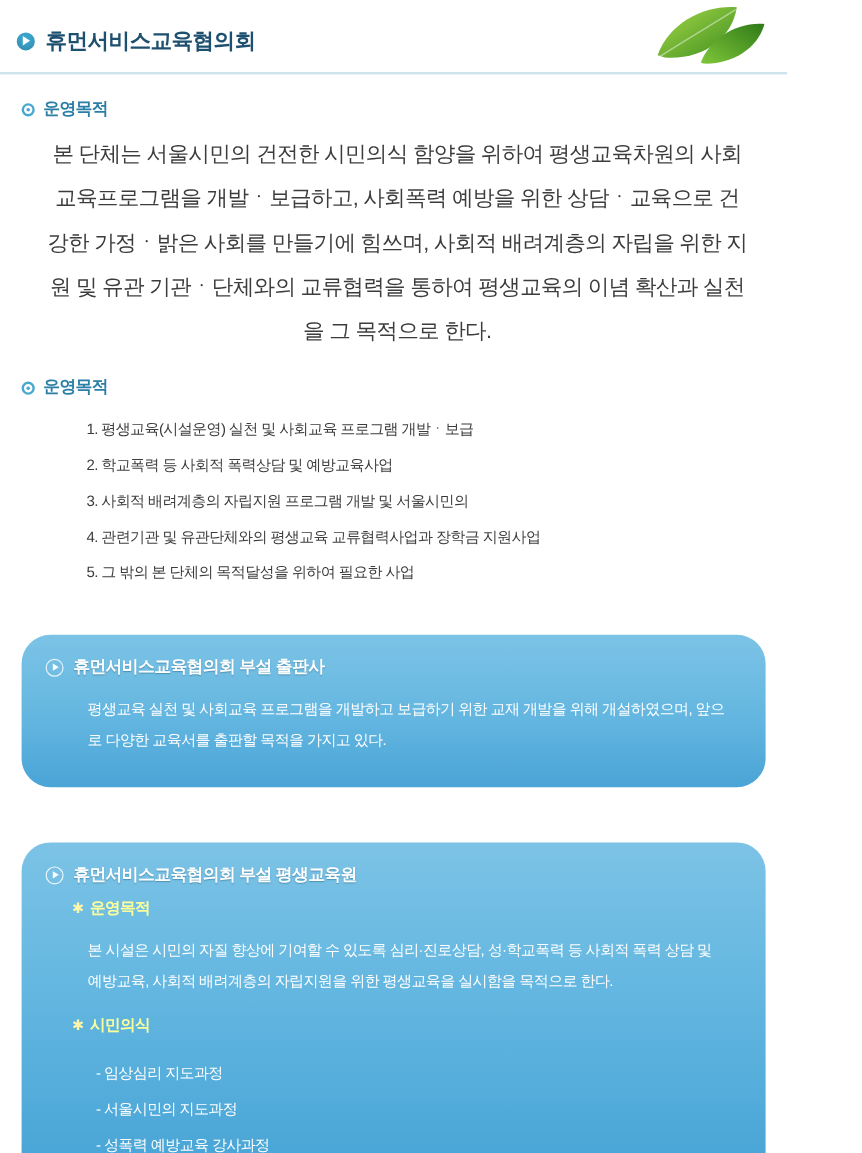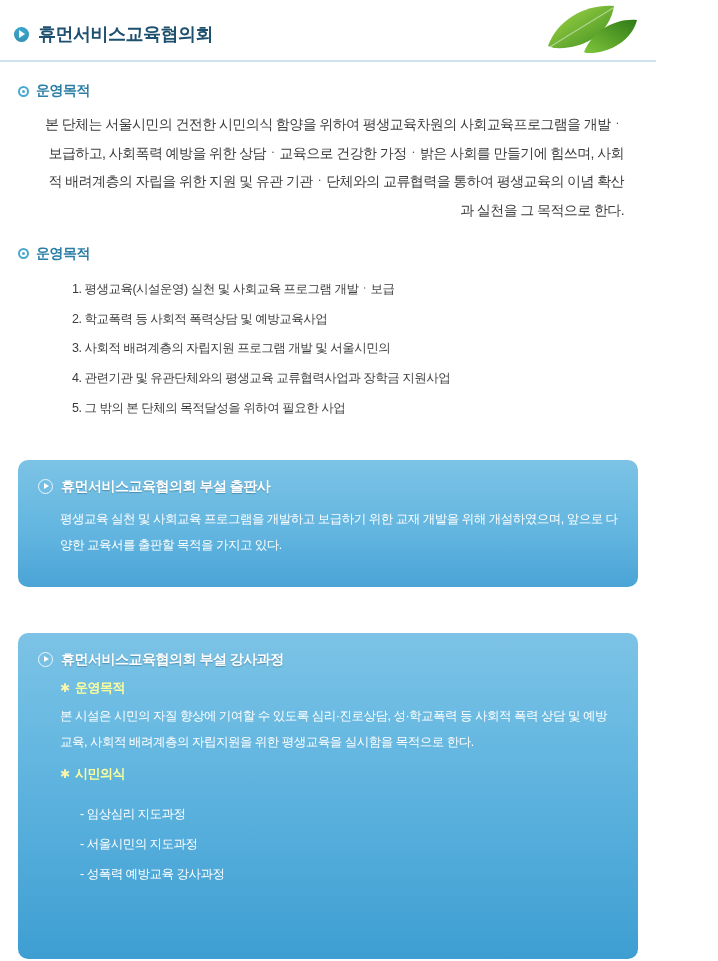--- a/index.html
+++ b/index.html
@@ -96,27 +96,27 @@
     background: #4aa8cf;
     border-radius: 50%;
   }
   .sec-title {
     font-size: 14px;
     font-weight: bold;
     color: #2b7ea5;
     letter-spacing: -0.5px;
   }
   .para {
-    font-size: 14px;
+    font-size: 18px;
     line-height: 2.05;
     color: #3c3c3c;
     letter-spacing: -0.6px;
     padding: 0 14px 0 20px;
     margin: 0;
-    text-align: right;
+    text-align: center;
   }
   ol.num-list {
     margin: 12px;
     padding: 0 0 0 42px;
     list-style: none;
     counter-reset: li;
   }
   ol.num-list li {
     counter-increment: li;
     font-size: 12.5px;
@@ -124,21 +124,21 @@
     color: #3c3c3c;
     letter-spacing: -0.5px;
   }
   ol.num-list li::before {
     content: counter(li) ". ";
   }
 
   
   .panel {
     margin: 0 18px;
-    border-radius: 10px;
+    border-radius: 24px;
     color: #ffffff;
     box-sizing: border-box;
     padding: 14px 20px 18px 20px;
   }
   .panel-a {
     margin-top: 36px;
     background: linear-gradient(180deg, #7cc3e6 0%, #63b6e0 55%, #4aa4d6 100%);
     height: 127px;
   }
   .panel-b {
@@ -174,21 +174,21 @@
     font-weight: bold;
     color: #ffffff;
     letter-spacing: -0.5px;
     text-shadow: 0 1px 1px rgba(0,60,90,.35);
   }
   .panel-para {
     font-size: 12.5px;
     line-height: 2.1;
     color: #ffffff;
     letter-spacing: -0.5px;
-    margin: 0;
+    margin: 13px;
     padding-left: 22px;
   }
   .sub-head {
     display: flex;
     align-items: center;
     padding-left: 22px;
     margin: 10px 0 6px 0;
   }
   .sub-star {
     color: #fff7a8;
@@ -272,21 +272,21 @@
     <div class="panel-head">
       <span class="panel-bullet"></span>
       <span class="panel-title">휴먼서비스교육협의회 부설 출판사</span>
     </div>
     <p class="panel-para">평생교육 실천 및 사회교육 프로그램을 개발하고 보급하기 위한 교재 개발을 위해 개설하였으며, 앞으로 다양한 교육서를 출판할 목적을 가지고 있다.</p>
   </div>
 
   <div class="panel panel-b">
     <div class="panel-head">
       <span class="panel-bullet"></span>
-      <span class="panel-title">휴먼서비스교육협의회 부설 강사과정</span>
+      <span class="panel-title">휴먼서비스교육협의회 부설 평생교육원</span>
     </div>
 
     <div class="sub-head">
       <span class="sub-star">✱</span>
       <span class="sub-title">운영목적</span>
     </div>
     <p class="panel-para">본 시설은 시민의 자질 향상에 기여할 수 있도록 심리·진로상담, 성·학교폭력 등 사회적 폭력 상담 및 예방교육, 사회적 배려계층의 자립지원을 위한 평생교육을 실시함을 목적으로 한다.</p>
 
     <div class="sub-head">
       <span class="sub-star">✱</span>

